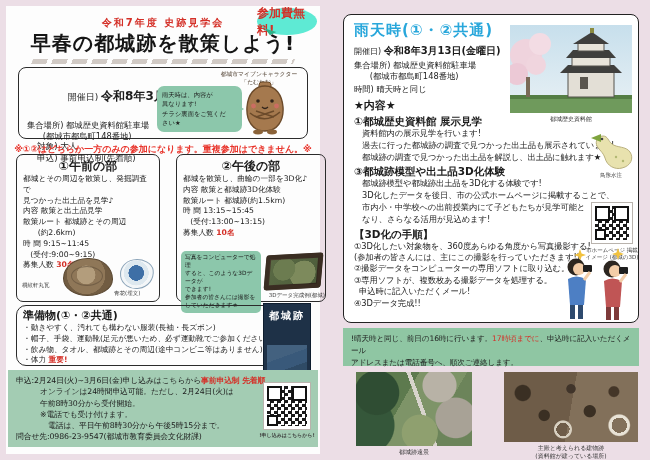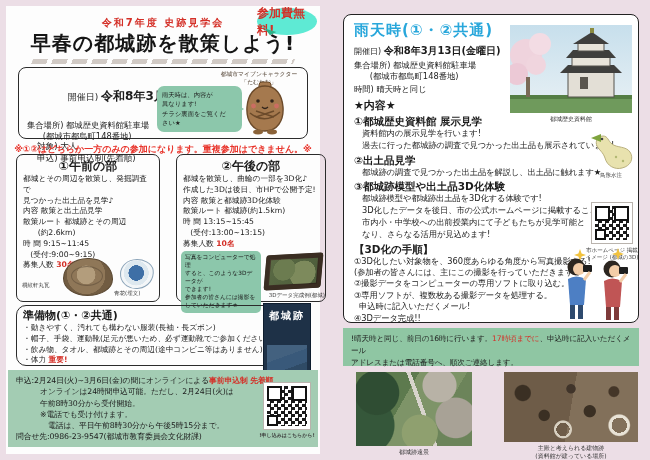--- a/index.html
+++ b/index.html
@@ -144,21 +144,20 @@
       <div class="ln"><span>募集人数 </span><span class="red bold">30名</span></div>
       <div class="tile"></div>
       <div class="porc"></div>
       <div class="cap cap-tile">桐紋軒丸瓦</div>
       <div class="cap cap-porc">青花(埋文)</div>
     </div>
 
     <div class="sess afternoon">
       <div class="sess-title">②午後の部</div>
       <div class="ln">都城を散策し、曲輪の一部を3D化♪</div>
-      <div class="ln">作成した3Dは後日、市HPで公開予定!</div>
       <div class="ln">内容 散策と都城跡3D化体験</div>
       <div class="ln">散策ルート 都城跡(約1.5km)</div>
       <div class="ln">時 間 13:15~15:45</div>
       <div class="ln">   (受付:13:00~13:15)</div>
       <div class="ln"><span>募集人数 </span><span class="red bold">10名</span></div>
       <div class="bubble2">写真をコンピューターで処理
 すると、このような3Dデータが
 できます!
 参加者の皆さんには撮影を
 していただきます★</div>
@@ -171,21 +170,21 @@
       <div class="ln">・動きやすく、汚れても構わない服装(長袖・長ズボン)</div>
       <div class="ln">・帽子、手袋、運動靴(足元が悪いため、必ず運動靴でご参加ください)</div>
       <div class="ln">・飲み物、タオル、都城跡とその周辺(途中コンビニ等はありません)</div>
       <div class="ln"><span>・体力 </span><span class="red bold">重要!</span></div>
       <div class="book">
         <div class="book-title">都城跡</div>
       </div>
     </div>
 
     <div class="apply-box">
-      <div class="ln"><span>申込:2月24日(火)~3月6日(金)の間にオンラインによる</span><span class="red bold">事前申込制 先着順</span></div>
+      <div class="ln"><span>申込:2月24日(火)~3月6日(金)申し込みはこちらから</span><span class="red bold">事前申込制 先着順</span></div>
       <div class="ln ind1">オンラインは24時間申込可能。ただし、2月24日(火)は</div>
       <div class="ln ind1">午前8時30分から受付開始。</div>
       <div class="ln ind1">※電話でも受け付けます。</div>
       <div class="ln ind2">電話は、平日午前8時30分から午後5時15分まで。</div>
       <div class="ln">問合せ先:0986-23-9547(都城市教育委員会文化財課)</div>
       <div class="qr qr-apply">
           <i></i>
         </div>
       <div class="cap cap-qr-apply">!申し込みはこちらから!</div>
     </div>
@@ -194,21 +193,20 @@
   <div class="rain-box">
     <div class="rain-title">雨天時(①・②共通)</div>
     <div class="ln r-date"><span class="r-lbl">開催日) </span><span class="r-date-v">令和8年3月13日(金曜日)</span></div>
     <div class="ln r-sm">集合場所) 都城歴史資料館駐車場</div>
     <div class="ln r-sm">      (都城市都島町148番地)</div>
     <div class="ln r-time">時間) 晴天時と同じ</div>
     <div class="r-head">★内容★</div>
     <div class="r-it">①都城歴史資料館 展示見学</div>
     <div class="ln r-ln">資料館内の展示見学を行います!</div>
     <div class="ln r-ln">過去に行った都城跡の調査で見つかった出土品も展示されています!</div>
-    <div class="r-it">②出土品見学</div>
     <div class="ln r-ln">都城跡の調査で見つかった出土品を解説し、出土品に触れます★</div>
     <div class="r-it">③都城跡模型や出土品3D化体験</div>
     <div class="ln r-ln">都城跡模型や都城跡出土品を3D化する体験です!</div>
     <div class="ln r-ln">3D化したデータを後日、市の公式ホームページに掲載することで、</div>
     <div class="ln r-ln">市内小・中学校への出前授業内にて子どもたちが見学可能と</div>
     <div class="ln r-ln">なり、さらなる活用が見込めます!</div>
     <div class="r-it">【3D化の手順】</div>
     <div class="ln r-step">①3D化したい対象物を、360度あらゆる角度から写真撮影する!</div>
     <div class="ln r-step">(参加者の皆さんには、主にこの撮影を行っていただきます!)</div>
     <div class="ln r-step">②撮影データをコンピューターの専用ソフトに取り込む。</div>

